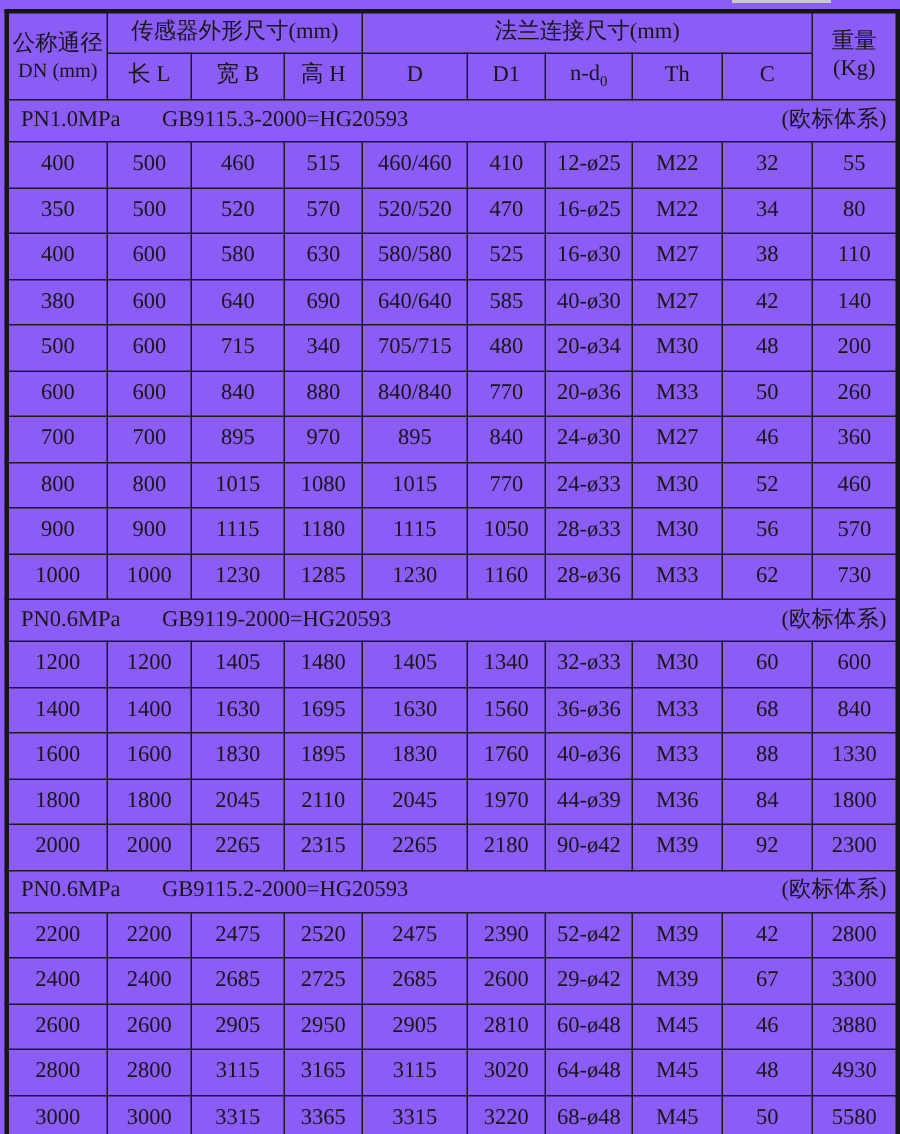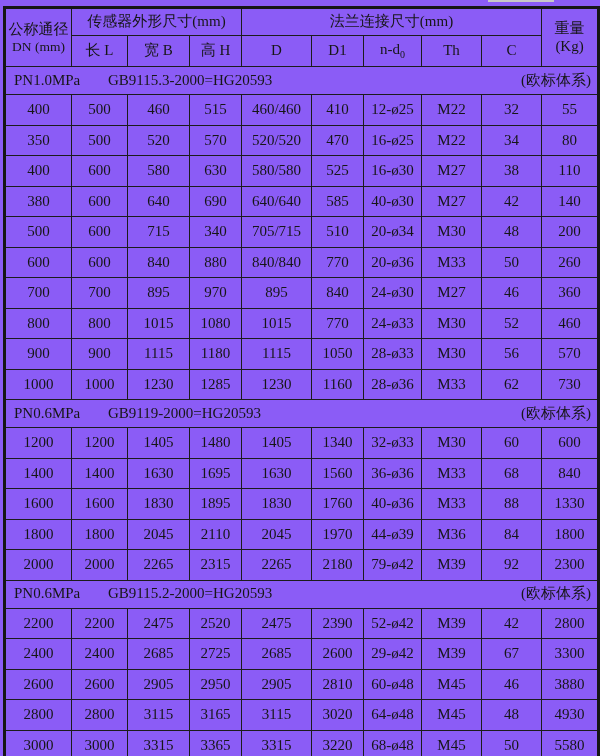--- a/index.html
+++ b/index.html
@@ -179,21 +179,21 @@
           <td>M27</td>
           <td>42</td>
           <td>140</td>
         </tr>
         <tr class="data-row">
           <td>500</td>
           <td>600</td>
           <td>715</td>
           <td>340</td>
           <td>705/715</td>
-          <td>510</td>
+          <td>480</td>
           <td>20-ø34</td>
           <td>M30</td>
           <td>48</td>
           <td>200</td>
         </tr>
         <tr class="data-row">
           <td>600</td>
           <td>600</td>
           <td>840</td>
           <td>880</td>
@@ -309,21 +309,21 @@
           <td>84</td>
           <td>1800</td>
         </tr>
         <tr class="data-row">
           <td>2000</td>
           <td>2000</td>
           <td>2265</td>
           <td>2315</td>
           <td>2265</td>
           <td>2180</td>
-          <td>79-ø42</td>
+          <td>90-ø42</td>
           <td>M39</td>
           <td>92</td>
           <td>2300</td>
         </tr>
         <tr class="section-row">
           <td colspan="10">
             <div class="section-flex">
               <span class="section-pn">PN0.6MPa</span>
               <span class="section-std">GB9115.2-2000=HG20593</span>
               <span class="section-sys">(欧标体系)</span>

